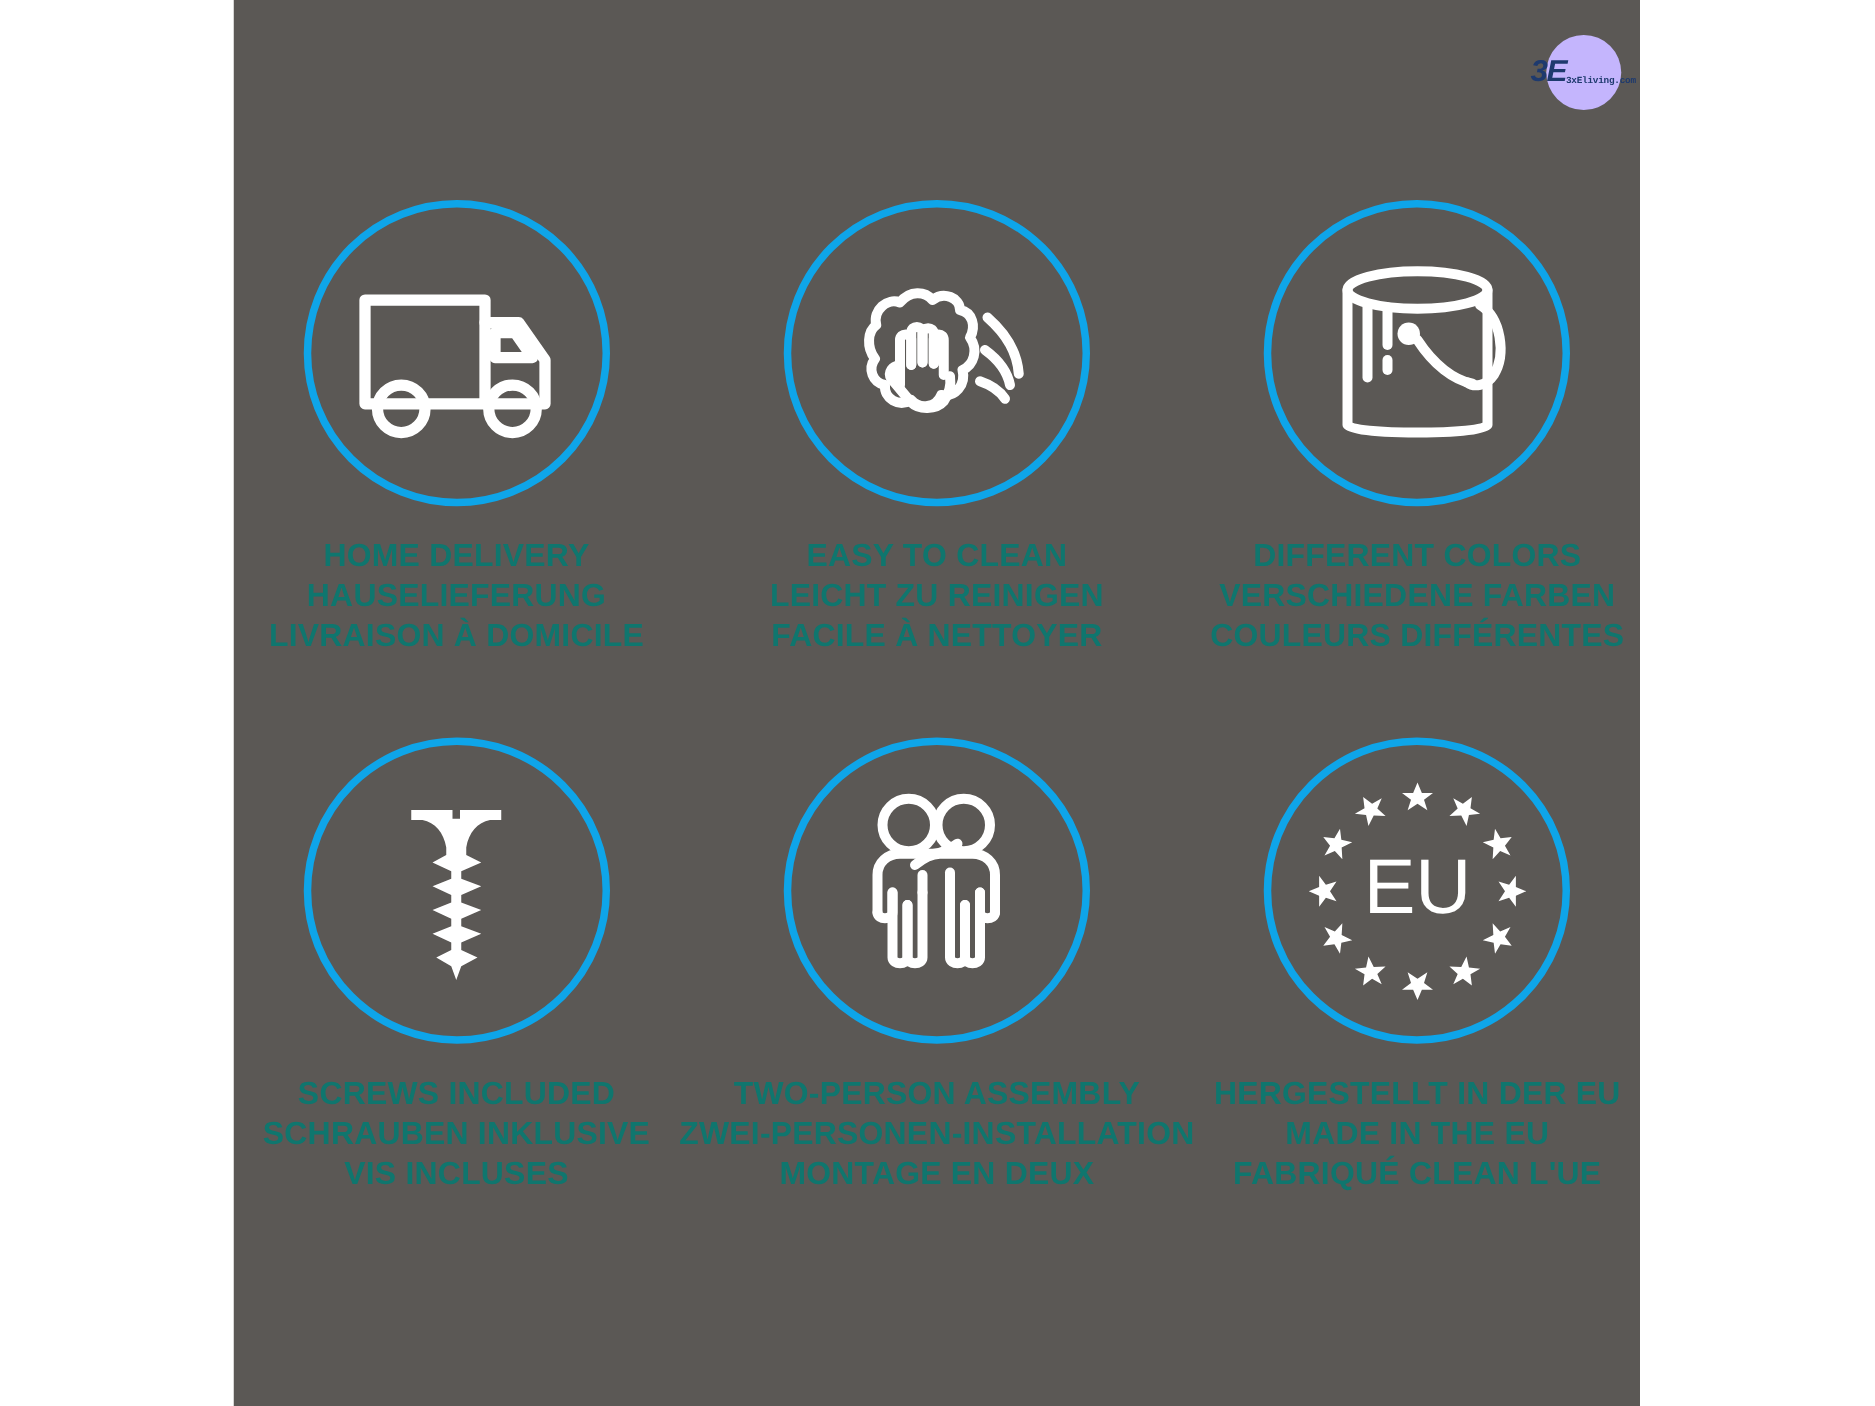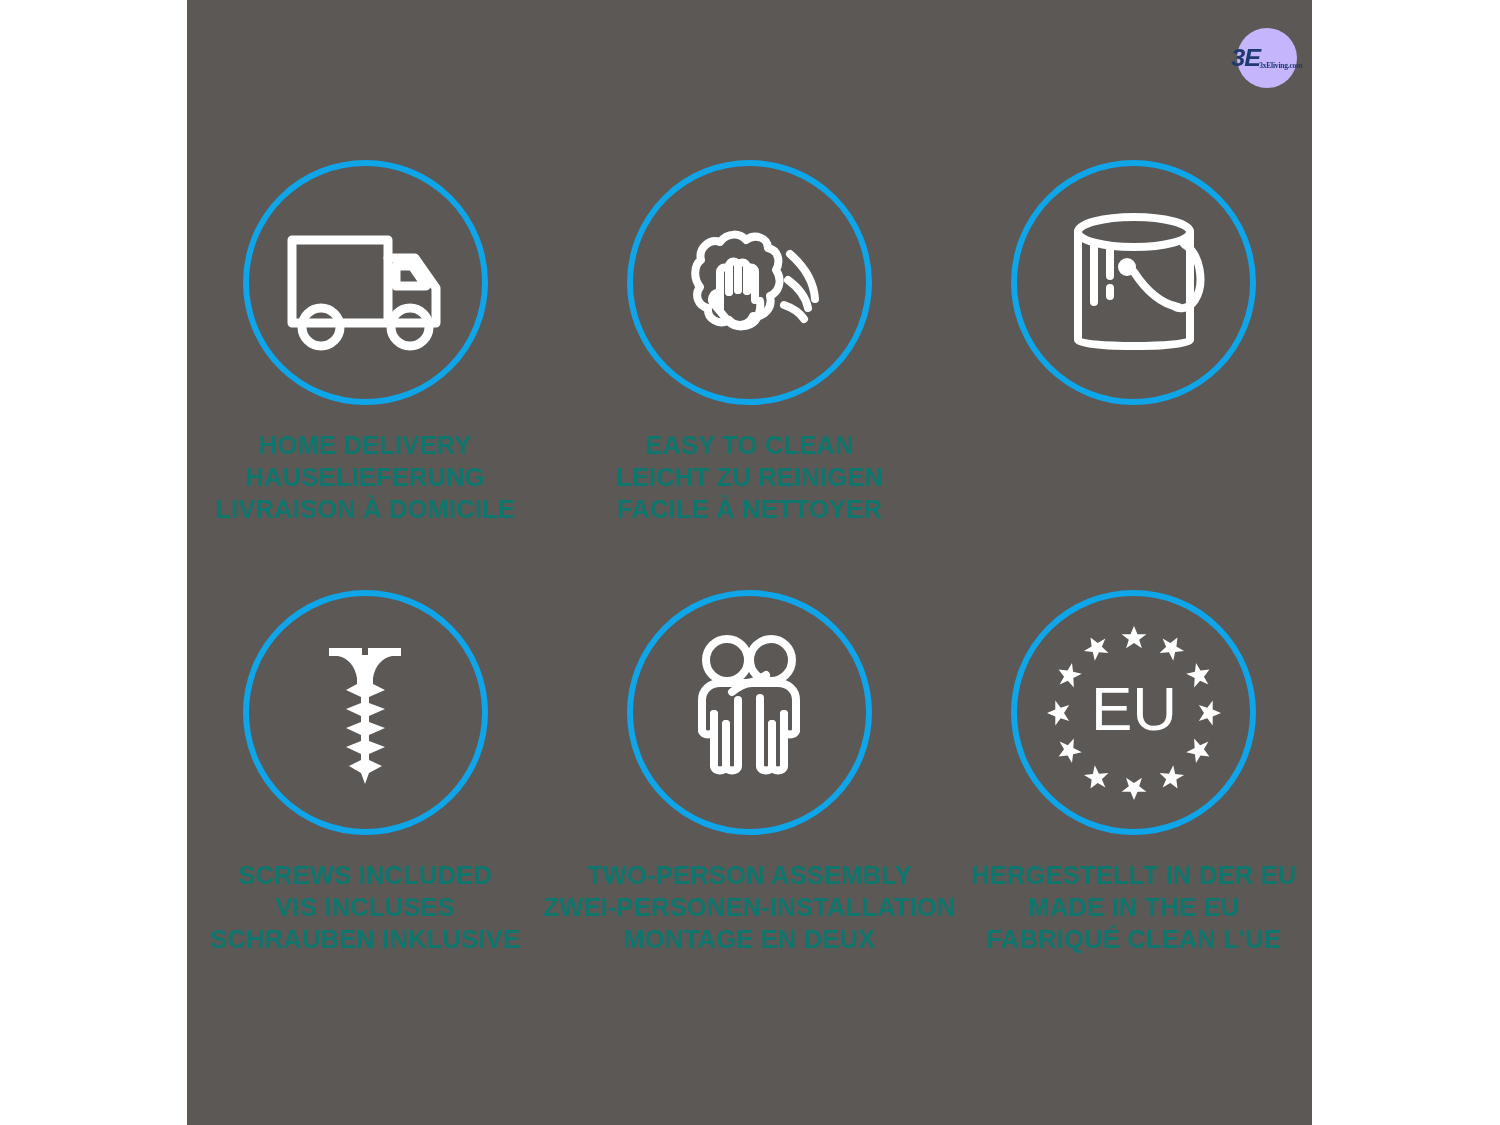--- a/index.html
+++ b/index.html
@@ -45,21 +45,21 @@
   #brand-logo .brand-mark {
     font-family: "Liberation Sans", sans-serif;
     font-weight: bold;
     font-style: italic;
     font-size: 24px;
     color: #1e3a6e;
     letter-spacing: -1px;
     transform: scaleX(1.05);
   }
   #brand-logo .brand-url {
-    font-family: Liberation Serif, serif;
+    font-family: Liberation Mono, monospace;
     font-weight: bold;
     font-size: 7.5px;
     color: #1e3a6e;
     margin-top: 16px;
     letter-spacing: -0.2px;
     white-space: nowrap;
     text-align: right;
   }
 
   
@@ -173,39 +173,44 @@
           <ellipse cx="95" cy="44" rx="56" ry="15"></ellipse>
           <path d="M39 44 V152 C39 160 151 160 151 152 V44"></path>
           <path d="M145 56 C162 66 166 96 156 112 C150 121 140 122 135 118"></path>
           <circle cx="88" cy="79" r="9" fill="#ffffff" stroke="none"></circle>
           <path d="M95 84 C108 104 124 116 139 119"></path>
           <path d="M55 58 V114"></path>
           <path d="M71 58 V88"></path>
           <path d="M71 100 V108"></path>
         </svg>
       </div>
+      <div class="labels">
+        <div>DIFFERENT COLORS</div>
+        <div>VERSCHIEDENE FARBEN</div>
+        <div>COULEURS DIFFÉRENTES</div>
+      </div>
     </div>
 
     <div class="feature row2">
       <div class="icon-circle">
         <svg width="190" height="190" viewBox="0 0 190 190" fill="#ffffff" stroke="none">
           <path d="M59 30 L131 30 L131 38 L122 38
                    C112 40 105 48 103 60
                    L103 66 L115 72 L99 79 L99 85 L115 91 L99 98 L99 104 L115 110
                    L99 117 L99 123 L115 129 L99 136 L99 142 L112 148 L99 155
                    L95 166 L91 155 L79 148 L91 142 L91 136 L76 129 L91 123 L91 117
                    L76 110 L91 104 L91 98 L76 91 L91 85 L91 79 L76 72 L87 66
                    L87 60 C85 48 78 40 68 38 L59 38 Z"></path>
           <rect x="92" y="28" width="6" height="9" fill="#5b5855"></rect>
         </svg>
       </div>
       <div class="labels">
         <div>SCREWS INCLUDED</div>
+        <div>SCHRAUBEN INKLUSIVE</div>
         <div>VIS INCLUSES</div>
-        <div>SCHRAUBEN INKLUSIVE</div>
       </div>
     </div>
 
     <div class="feature row2">
       <div class="icon-circle">
         <svg width="190" height="190" viewBox="0 0 190 190" fill="none" stroke="#ffffff" stroke-width="8" stroke-linejoin="round" stroke-linecap="round">
           <circle cx="73" cy="42" r="21"></circle>
           <circle cx="117" cy="42" r="21"></circle>
           <path d="M48 112 L48 82 C48 72 56 65 66 65 L92 65
                    C100 65 106 61 112 57"></path>

